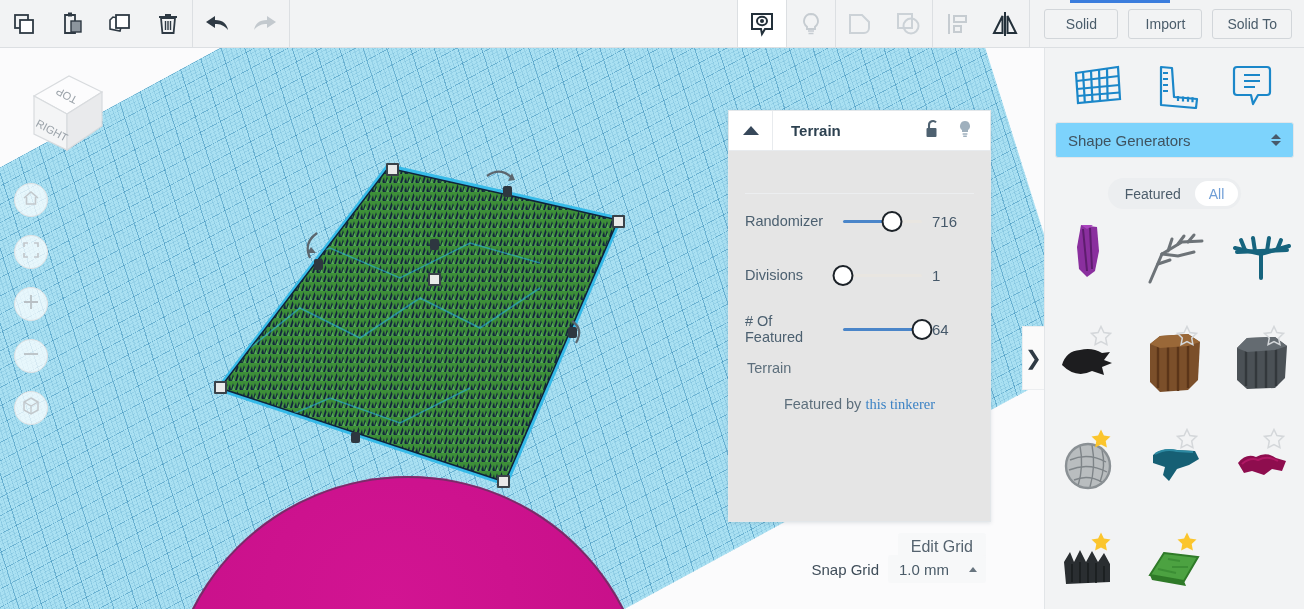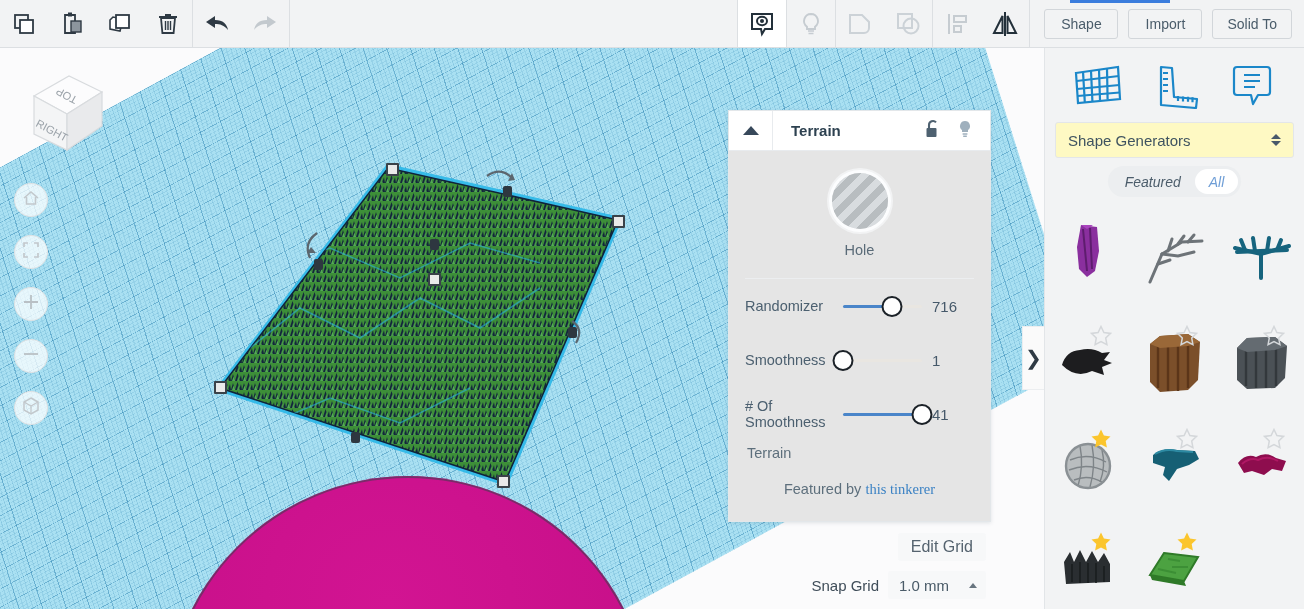--- a/index.html
+++ b/index.html
@@ -106,21 +106,21 @@
   
   .edit-grid {
     position: absolute; right: 58px; bottom: 48px;
     height: 28px; padding: 0 13px;
     background: rgba(246,247,248,.88);
     border-radius: 3px;
     display: flex; align-items: center;
     color: #55636f; font-size: 16px; cursor: pointer;
   }
   .snap-row {
-    position: absolute; right: 58px; bottom: 10px;
+    position: absolute; right: 58px; bottom: 26px;
     display: flex; align-items: center; gap: 9px;
   }
   .snap-label { color: #3f4d59; font-size: 15px; }
   .snap-select {
     height: 28px; padding: 0 9px 0 11px; min-width: 96px;
     background: rgba(246,247,248,.9);
     border-radius: 3px;
     display: flex; align-items: center; justify-content: space-between;
     color: #4a5b68; font-size: 15px; cursor: pointer; gap: 20px;
   }
@@ -219,30 +219,30 @@
     background: #f2f3f4;
     border-left: 1px solid #e2e5e8;
   }
   .sb-icons {
     height: 74px; display: flex; align-items: center; justify-content: space-around;
     padding: 0 14px; background: #f2f3f4;
   }
   .sb-icon { cursor: pointer; display: flex; align-items: center; justify-content: center; }
   .sb-select-wrap { padding: 0 10px; }
   .sb-select {
-    height: 36px; background: #fef9c3;
+    height: 36px; background: #7dd3fc;
     border: 1px solid #e3e6e9; border-radius: 3px;
     display: flex; align-items: center; justify-content: space-between;
     padding: 0 12px; color: #3f5360; font-size: 15px; cursor: pointer;
   }
   .stepper { display: flex; flex-direction: column; gap: 2px; }
   .st-up { width: 0; height: 0; border-left: 5px solid transparent; border-right: 5px solid transparent; border-bottom: 5px solid #48596a; }
   .st-dn { width: 0; height: 0; border-left: 5px solid transparent; border-right: 5px solid transparent; border-top: 5px solid #48596a; }
 
-  .seg-wrap { display: flex; justify-content: center; margin-top: 8px; font-style: italic; }
+  .seg-wrap { display: flex; justify-content: center; margin-top: 20px; }
   .segmented {
     display: flex; align-items: center;
     background: #eceef0; border-radius: 16px; padding: 3px; height: 31px;
   }
   .seg {
     padding: 0 14px; height: 25px; border-radius: 14px;
     display: flex; align-items: center; font-size: 14px;
     color: #4c5d6b; cursor: pointer;
   }
   .seg.on { background: #ffffff; color: #6f9ed6; }
@@ -374,21 +374,21 @@
               <path d="M13.5 24L5 24 13.5 7z" fill="none" stroke="#23303a" stroke-width="2"></path>
               <path d="M18.5 24L27 24 18.5 7z" fill="none" stroke="#23303a" stroke-width="2"></path>
             </svg>
         </span>
       </div>
     </div>
     <div class="tb-sep"></div>
 
     <div class="tb-right">
       <div class="tab-indicator"></div>
-      <div class="tb-actionbtn">Shape</div>
+      <div class="tb-actionbtn">Solid</div>
       <div class="tb-actionbtn">Import</div>
       <div class="tb-actionbtn">Solid To</div>
     </div>
   </div>
 
   <div class="canvas">
     <div class="workplane"></div>
     <div class="sphere"></div>
 
     <div class="terrain-wrap">
@@ -517,55 +517,51 @@
           <svg width="18" height="20" viewBox="0 0 18 20">
               <path d="M9 2a5 5 0 00-3 9v2h6v-2a5 5 0 00-3-9z" fill="#9fb0bd"></path>
               <path d="M6.6 15h4.8M7.2 17.2h3.6" stroke="#9fb0bd" stroke-width="1.6"></path>
             </svg>
         </span>
       </div>
     </div>
 
     <div class="panel-body">
       <div class="solid-hole">
-        <div class="sh-item">
-          <div class="sh-circ sh-hole"></div>
-          <div class="sh-label">Hole</div>
-        </div>
       </div>
       <div class="panel-div"></div>
 
       <div class="slider-row">
         <div class="sl-label">Randomizer</div>
         <div class="sl-track">
           <div class="sl-bar-bg"></div>
           <div class="sl-bar-fill" style="width:62%"></div>
           <div class="sl-knob" style="left:62%"></div>
         </div>
         <div class="sl-val">716</div>
       </div>
 
       <div class="slider-row">
-        <div class="sl-label">Smoothness</div>
+        <div class="sl-label">Divisions</div>
         <div class="sl-track">
           <div class="sl-bar-bg"></div>
           <div class="sl-bar-fill" style="width:0%"></div>
           <div class="sl-knob" style="left:0%"></div>
         </div>
         <div class="sl-val">1</div>
       </div>
 
       <div class="slider-row">
-        <div class="sl-label two-line"># Of Smoothness</div>
+        <div class="sl-label two-line"># Of Featured</div>
         <div class="sl-track">
           <div class="sl-bar-bg"></div>
           <div class="sl-bar-fill" style="width:100%"></div>
           <div class="sl-knob" style="left:100%"></div>
         </div>
-        <div class="sl-val">41</div>
+        <div class="sl-val">64</div>
       </div>
 
       <div class="panel-note">Terrain</div>
       <div class="panel-credit">
         <span>Featured by </span><a href="#">this tinkerer</a>
       </div>
     </div>
   </div>
 
   <div class="sidebar">

